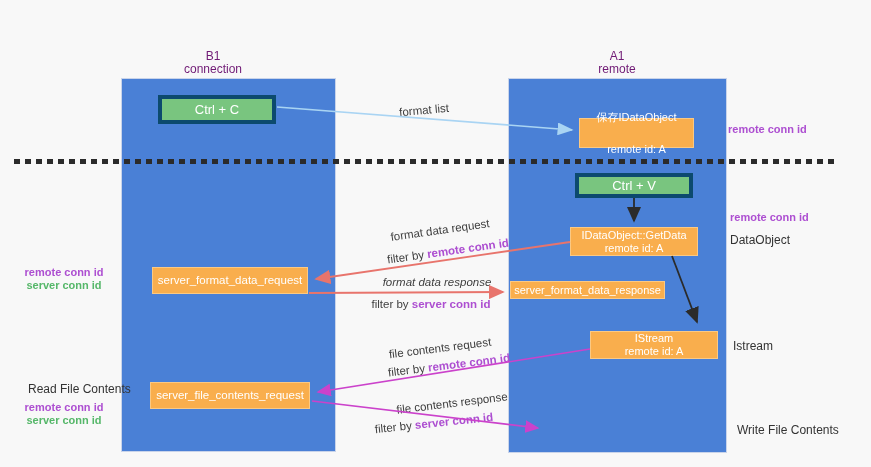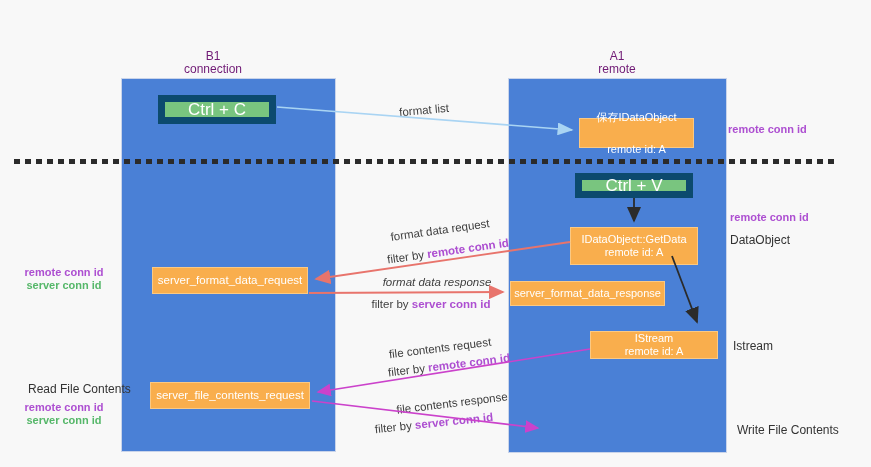--- a/index.html
+++ b/index.html
@@ -11,21 +11,21 @@
   body{background:#fff;font-family:"Liberation Sans", sans-serif;}
   .canvas{position:relative;width:871px;height:467px;background:var(--background);overflow:hidden;}
   .title{position:absolute;left:0;top:6px;width:854px;text-align:center;font-size:15px;line-height:19px;color:var(--text-dark);}
   .col-header{position:absolute;width:160px;text-align:center;font-size:12px;line-height:13px;color:#701a75;}
   .column{position:absolute;background:var(--column-blue);border:1px solid #c9d4ea;}
   .dashed-line{position:absolute;left:14px;top:159px;width:824px;height:5px;
     background:repeating-linear-gradient(to right, var(--arrow-black) 0 6px, transparent 6px 11px);}
   .box{position:absolute;display:flex;flex-direction:column;align-items:center;justify-content:center;
     color:#fff;text-align:center;white-space:nowrap;}
   .box.orange{background:var(--box-orange);border:1px solid #fbc983;font-size:11px;line-height:13px;}
-  .box.green{background:var(--box-green);border:7px solid #0c4a6e;font-size:17px;}
+  .box.green{background:var(--box-green);border:4px solid #0c4a6e;font-size:13px;}
   .side-label{position:absolute;font-size:12px;color:#333;white-space:nowrap;}
   .side-label.bold{font-weight:bold;font-size:11px;}
   .purple{color:var(--text-purple);font-weight:bold;}
   .green-text{color:var(--text-green);font-weight:bold;}
   .mid-label{position:absolute;font-size:11.5px;color:#3f3f3f;white-space:nowrap;}
   .mid-label .purple,.mid-label .green-text{font-size:11.5px;}
   .stack{position:absolute;text-align:center;font-size:11px;font-weight:bold;line-height:13px;white-space:nowrap;}
   svg.overlay{position:absolute;left:0;top:0;pointer-events:none;}
   .ln-blue{stroke:var(--arrow-blue);stroke-width:1.6;}
   .ln-black{stroke:var(--arrow-black);stroke-width:1.8;}
@@ -60,30 +60,30 @@
 
   <div class="box orange" style="left:579px;top:118px;width:115px;height:30px;gap:19px;">
     <span>保存IDataObject</span>
     <span>remote id: A</span>
   </div>
 
   <div class="box green" style="left:575px;top:173px;width:118px;height:25px;">
     <span>Ctrl + V</span>
   </div>
 
-  <div class="box orange" style="left:570px;top:227px;width:128px;height:38px;">
+  <div class="box orange" style="left:570px;top:227px;width:128px;height:29px;">
     <span>IDataObject::GetData</span>
     <span>remote id: A</span>
   </div>
 
   <div class="box orange" style="left:152px;top:267px;width:156px;height:27px;font-size:11.5px;">
     <span>server_format_data_request</span>
   </div>
 
-  <div class="box orange" style="left:510px;top:281px;width:155px;height:25px;text-align:center;">
+  <div class="box orange" style="left:510px;top:281px;width:155px;height:18px;text-align:center;">
     <span>server_format_data_response</span>
   </div>
 
   <div class="box orange" style="left:590px;top:331px;width:128px;height:28px;">
     <span>IStream</span>
     <span>remote id: A</span>
   </div>
 
   <div class="box orange" style="left:150px;top:382px;width:160px;height:27px;font-size:11.5px;">
     <span>server_file_contents_request</span>

